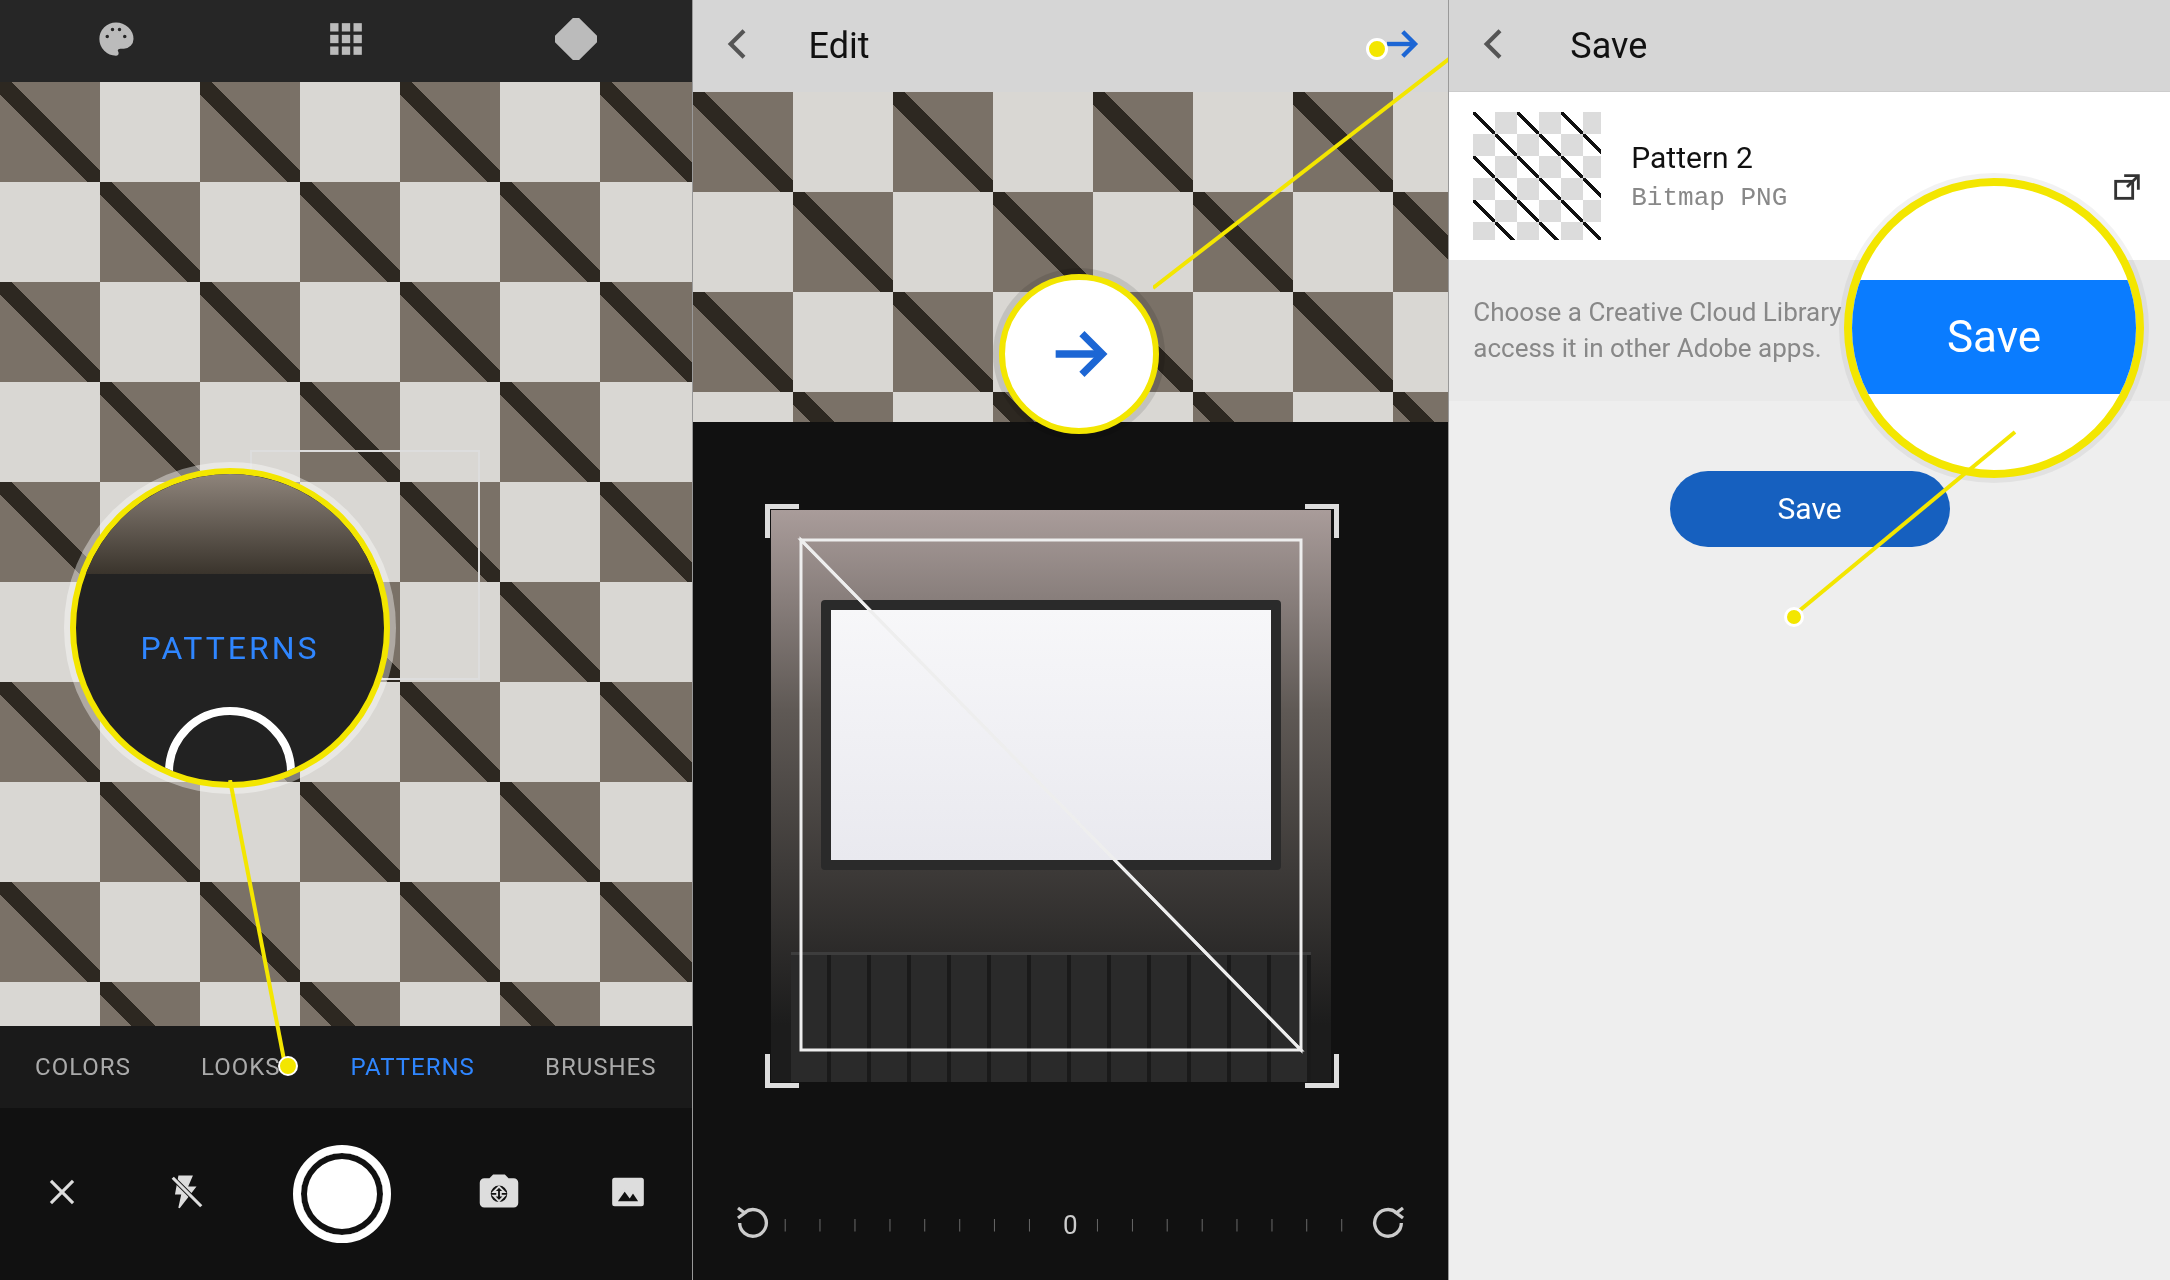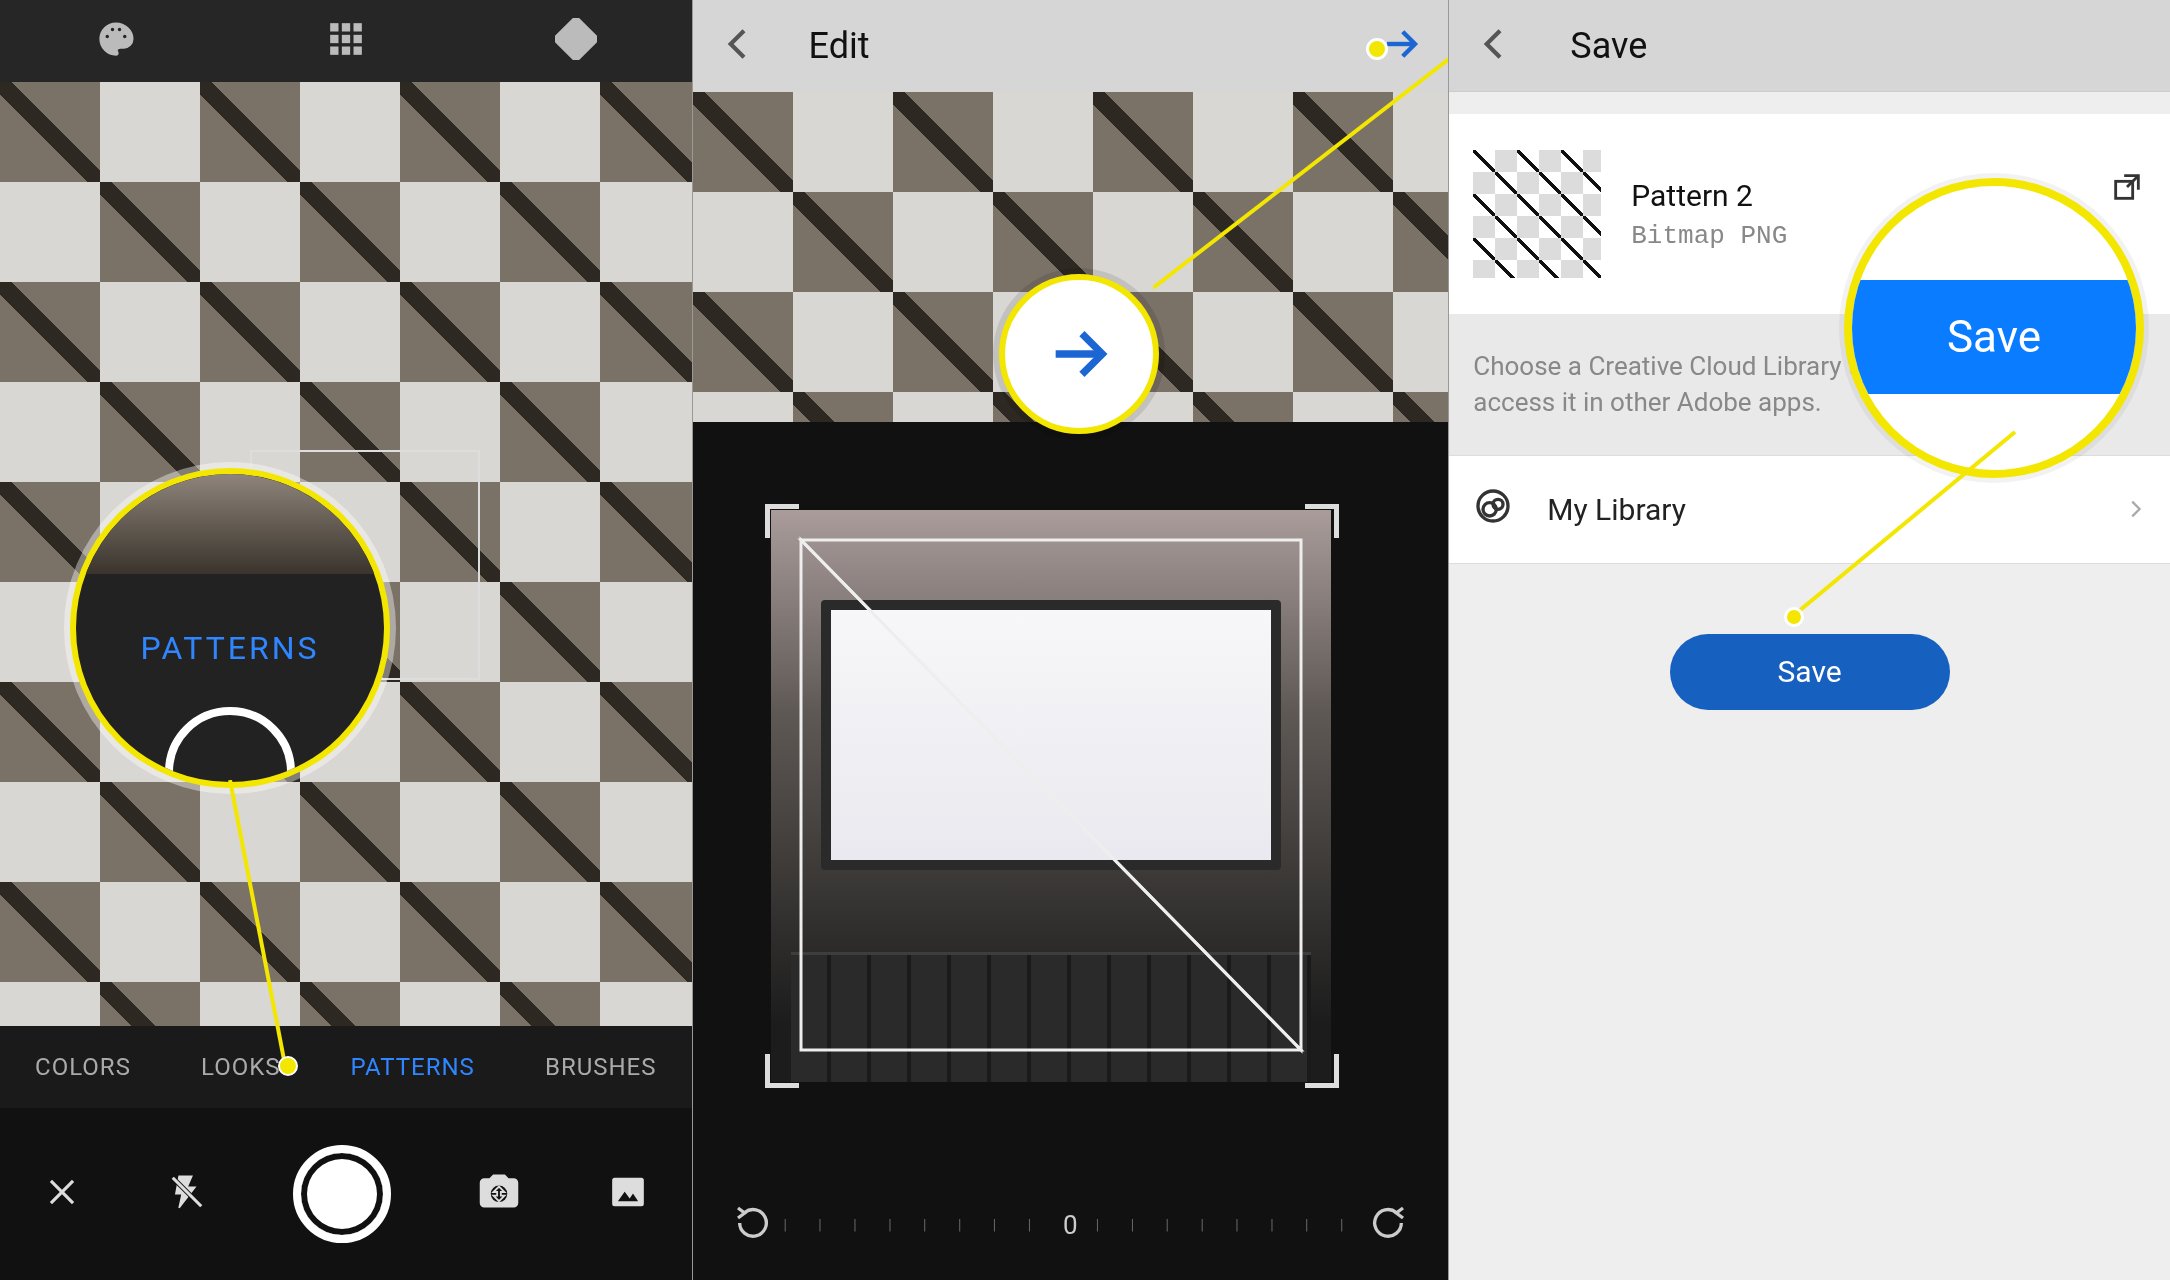--- a/index.html
+++ b/index.html
@@ -94,21 +94,21 @@
   display:flex; align-items:center; justify-content:center;
 }
 .callout2 svg{ stroke:#1c66d4; }
 .dot2 { position:absolute; top:38px; right:60px; width:22px; height:22px; border-radius:50%; background:#f3e600; border:3px solid #fff; }
 .leader2 { position:absolute; top:50px; left:460px; width:310px; height:240px; }
 .leader2 svg line{ stroke:#f3e600; stroke-width:4; }
 
 
 .p3-top { height:92px; display:flex; align-items:center; background:#d6d6d6; gap:55px; padding:0 26px; border-bottom:1px solid #ccc; }
 .p3-title { font-size:36px; color:#111; }
-.p3-row1 { display:flex; align-items:center; gap:30px; padding:36px 24px; background:#fff;margin-top:22px; }
+.p3-row1 { display:flex; align-items:center; gap:30px; padding:20px 24px; background:#fff; }
 .thumb { width:128px; height:128px;
   background-size:44px 44px;
   background-position:0 0,22px 22px,0 0,22px 22px,0 0,22px 22px;
   background-image:
     linear-gradient(45deg,#dcdcdc 25%,transparent 25%,transparent 75%,#dcdcdc 75%),
     linear-gradient(45deg,#dcdcdc 25%,transparent 25%,transparent 75%,#dcdcdc 75%),
     linear-gradient(45deg,transparent 47%,#111 47%,#111 53%,transparent 53%),
     linear-gradient(45deg,transparent 47%,#111 47%,#111 53%,transparent 53%),
     linear-gradient(-45deg,transparent 47%,#111 47%,#111 53%,transparent 53%),
     linear-gradient(-45deg,transparent 47%,#111 47%,#111 53%,transparent 53%);
@@ -302,35 +302,20 @@
   <span class="share-ic">
       <svg width="34" height="34" viewBox="0 0 24 24" fill="none" stroke="#333" stroke-width="2">
         <rect x="4" y="8" width="12" height="12"></rect>
         <polyline points="10 4 20 4 20 14"></polyline>
         <line x1="20" y1="4" x2="12" y2="12"></line>
       </svg>
   </span>
 
   <div class="p3-desc">Choose a Creative Cloud Library to save this asset to and access it in other Adobe apps.</div>
 
-  <div class="p3-lib">
-    <span>
-      <svg width="40" height="40" viewBox="0 0 24 24" fill="none" stroke="#333" stroke-width="2">
-          <circle cx="12" cy="12" r="9"></circle>
-          <circle cx="10" cy="14" r="4"></circle>
-          <circle cx="15" cy="11" r="3"></circle>
-        </svg>
-    </span>
-    <span>My Library</span>
-    <span class="chev">
-      <svg width="22" height="22" viewBox="0 0 24 24" fill="none" stroke="#aaa" stroke-width="2.5">
-          <polyline points="9 4 17 12 9 20"></polyline>
-        </svg>
-    </span>
-  </div>
 
   <button class="save-btn">Save</button>
 
   <div class="callout3">
     <div class="blue-band">Save</div>
   </div>
   <div class="leader3">
     <svg width="230" height="190">
         <line x1="4" y1="186" x2="226" y2="2"></line>
       </svg>

